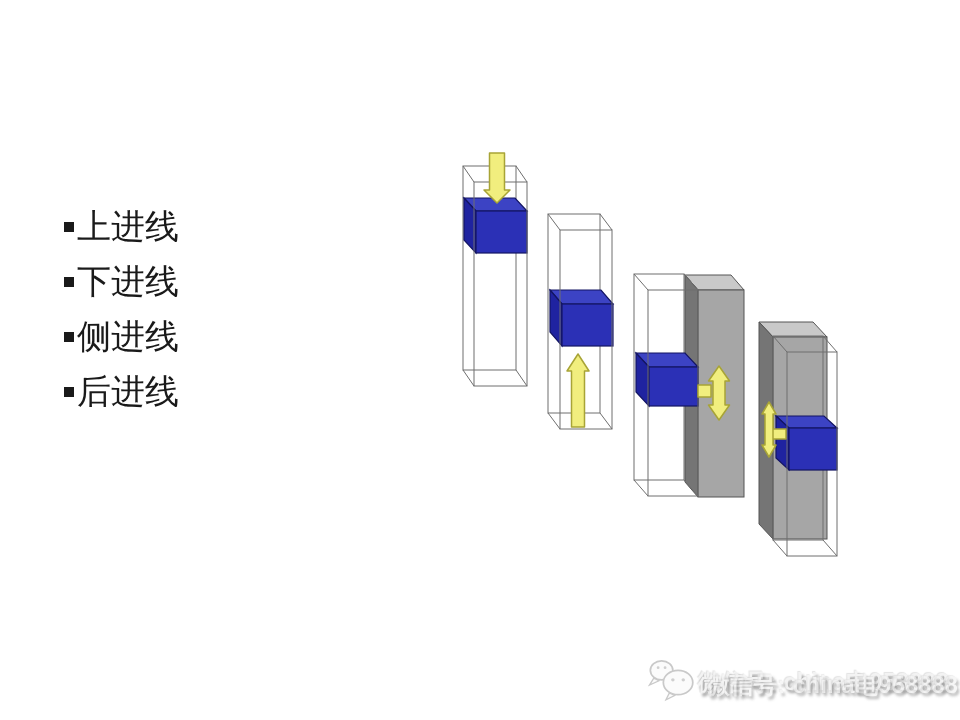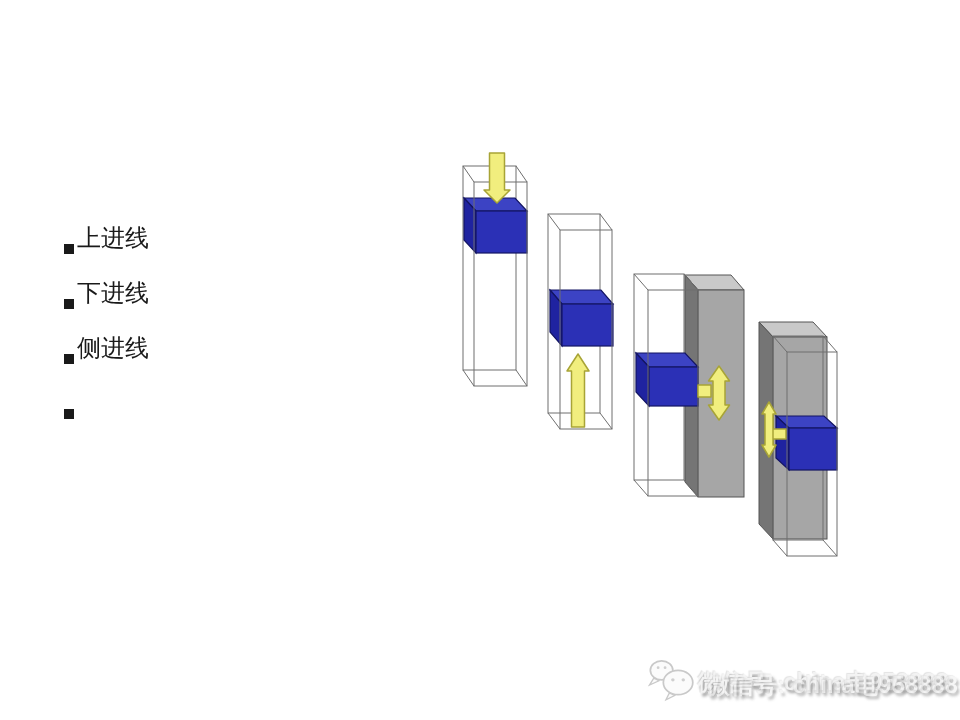--- a/index.html
+++ b/index.html
@@ -11,22 +11,22 @@
 
   .slide-title{
     position:absolute;left:66px;top:140px;
     font-family:"Liberation Serif",serif;
     font-size:26px;color:var(--text,#1a1a1a);
     letter-spacing:0.5px;white-space:nowrap;
   }
 
   .bullet-list{position:absolute;left:64px;top:199px;}
   .bullet-item{
-    height:55px;display:flex;align-items:flex-end;
-    font-size:24px;color:var(--text,#1a1a1a);white-space:nowrap;
+    height:55px;display:flex;align-items:center;
+    font-size:34px;color:var(--text,#1a1a1a);white-space:nowrap;
   }
   .square-bullet{
     width:10px;height:10px;background:var(--text,#1a1a1a);
     display:inline-block;margin-right:3px;flex:0 0 auto;
   }
 
   .diagram{position:absolute;left:440px;top:140px;width:430px;height:430px;}
 
   .wire{fill:none;stroke:var(--wire,#6e6e6e);stroke-width:1;}
   .cube-front{fill:var(--cube-front,#2b30b6);stroke:var(--cube-edge,#131563);stroke-width:1.2;}
@@ -61,20 +61,21 @@
     <div class="bullet-item">
       <span class="square-bullet"></span>
       <span>下进线</span>
     </div>
     <div class="bullet-item">
       <span class="square-bullet"></span>
       <span>侧进线</span>
     </div>
     <div class="bullet-item">
       <span class="square-bullet"></span>
+      <span>后进线</span>
     </div>
   </div>
 
   <svg class="diagram" viewBox="440 140 430 430" width="430" height="430" xmlns="http://www.w3.org/2000/svg">
 
     <g>
       <g>
         <rect class="wire" x="463" y="166" width="53" height="204"></rect>
         <line class="wire" x1="463" y1="166" x2="474" y2="182"></line>
         <line class="wire" x1="516" y1="166" x2="527" y2="182"></line>

